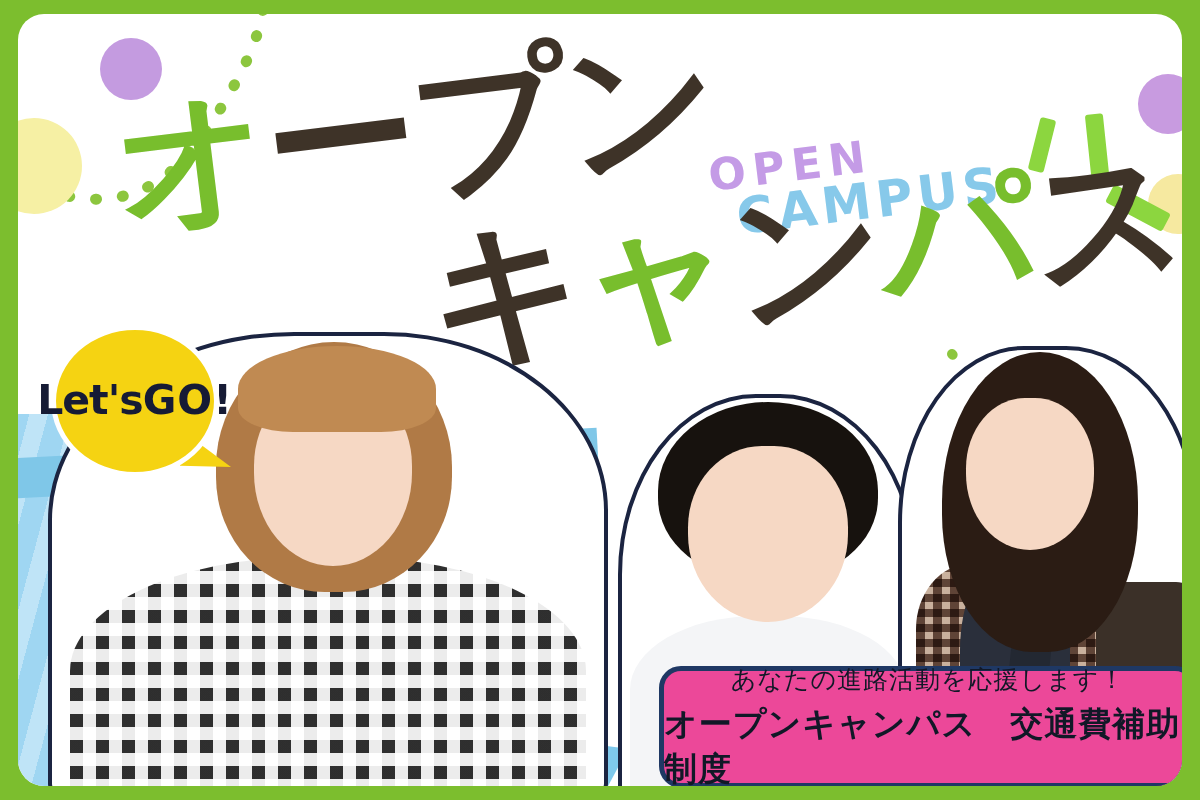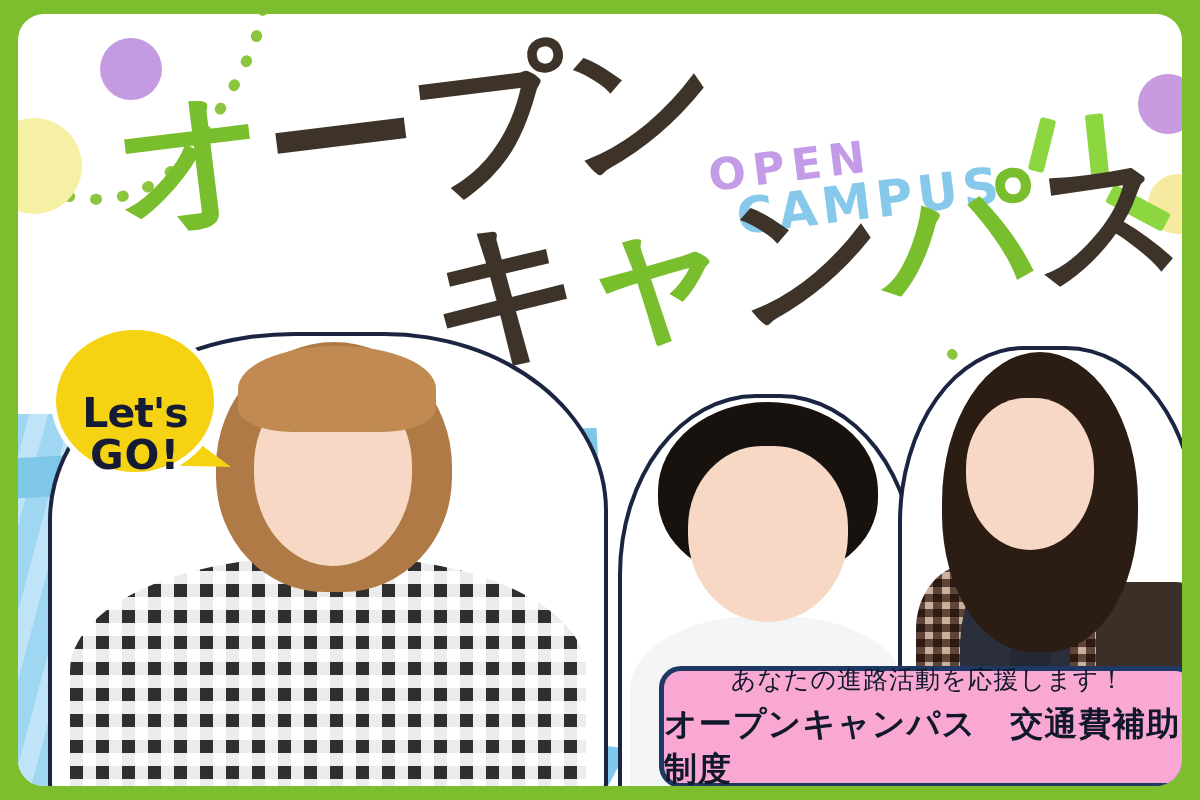--- a/index.html
+++ b/index.html
@@ -140,32 +140,32 @@
   .bubble-body{
     position:absolute;inset:0;background:#F5D312;border-radius:50%;
     border:5px solid #ffffff;box-sizing:border-box;
   }
   .bubble-tail{
     position:absolute;left:118px;top:96px;width:62px;height:62px;
     background:#F5D312;
     clip-path:polygon(0% 0%,100% 74%,18% 72%);
   }
   .bubble-text{
-    position:absolute;inset:0;display:flex;flex-direction:column;
-    align-items:center;justify-content:flex-end;gap:0px;
+    position:absolute;inset:0;display:flex;
+    align-items:center;justify-content:center;gap:0px;
     color:#161B35;font-weight:bold;line-height:1.02;
     font-family:"DejaVu Sans","Liberation Sans",sans-serif;
   }
   .bubble-text .l1{font-size:41px;letter-spacing:-1px;}
   .bubble-text .l2{font-size:41px;letter-spacing:1px;}
 
   
   .info-box{
     position:absolute;left:641px;top:652px;width:538px;height:122px;
-    background:#f9a8d4;border:5px solid #1F3864;border-radius:22px;
+    background:#ec4899;border:5px solid #1F3864;border-radius:22px;
     box-sizing:border-box;
     display:flex;flex-direction:column;align-items:center;justify-content:center;
   }
   .info-line1{
     font-size:25px;color:#111827;letter-spacing:1px;
     font-family:"DejaVu Sans","Liberation Sans",sans-serif;
   }
   .info-line2{
     font-size:33px;color:#111827;font-weight:bold;letter-spacing:1px;margin-top:6px;
     font-family:"DejaVu Sans","Liberation Sans",sans-serif;

